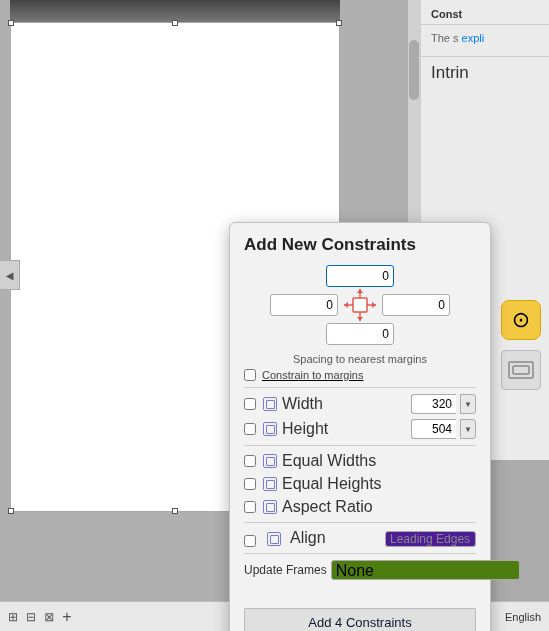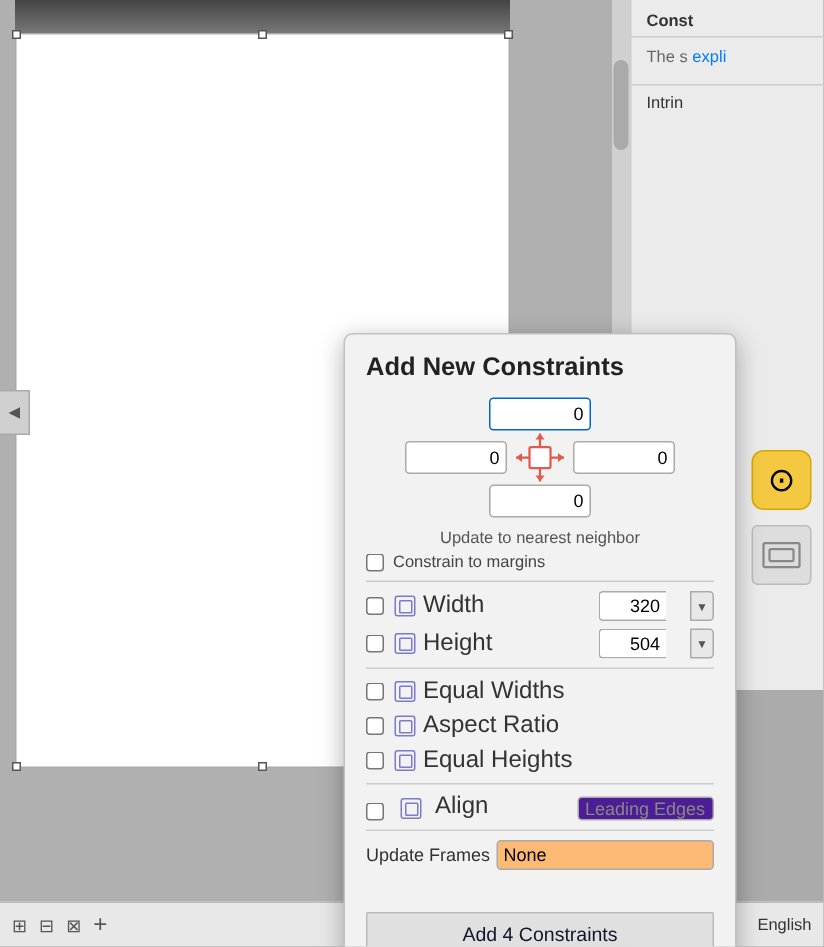--- a/index.html
+++ b/index.html
@@ -72,21 +72,21 @@
       line-height: 1.4;
     }
 
     .right-panel-link {
       color: #007aff;
       text-decoration: none;
     }
 
     .right-panel-intrinsic {
       padding: 6px 10px;
-      font-size: 11px;
+      font-size: 17px;
       color: #333;
       border-top: 1px solid #ccc;
       margin-top: 4px;
     }
 
     .right-panel-icon {
       position: absolute;
       bottom: 120px;
       right: 8px;
       width: 40px;
@@ -273,20 +273,21 @@
       font-size: 11px;
       color: #555;
       text-align: center;
       margin-bottom: 4px;
     }
 
     .constrain-row {
       display: flex;
       align-items: flex-end;
       margin-bottom: 6px;
+      text-decoration: underline;
     }
 
     .constrain-checkbox {
       width: 12px;
       height: 12px;
       margin-right: 6px;
     }
 
     .constrain-label {
       font-size: 11px;
@@ -317,21 +318,21 @@
     }
 
     .dim-label {
       font-size: 16px;
       color: #333;
       flex: 1;
     }
 
     .dim-value-wrap {
       display: flex;
-      gap: 16px;
+      gap: 4px;
     }
 
     .dim-input {
       width: 45px;
       height: 20px;
       border: 1px solid #aaa;
       border-right: none;
       border-radius: 3px 0 0 3px;
       padding: 0 4px;
       font-size: 12px;
@@ -402,22 +403,22 @@
       flex: 1;
       display: flex;
       align-items: center;
     }
 
     .update-frames-select {
       flex: 1;
       height: 20px;
       border: 1px solid #aaa;
       border-radius: 3px;
-      font-size: 12px;
-      background: #fdba74;
+      font-size: 16px;
+      background: #4d7c0f;
       padding: 0 4px;
       appearance: none;
     }
 
     .add-btn {
       width: 100%;
       height: 28px;
       background: #e0e0e0;
       border: 1px solid #bbb;
       border-radius: 1px;
@@ -527,21 +528,21 @@
       </div>
 
       <input class="spacing-input-small" type="text" value="0" style="">
     </div>
 
     <div class="spacing-bottom-row">
       <input class="spacing-input-small" type="text" value="0" style="">
     </div>
   </div>
 
-  <div class="spacing-label">Update to nearest neighbor</div>
+  <div class="spacing-label">Spacing to nearest margins</div>
 
   <div class="constrain-row">
     <input type="checkbox" class="constrain-checkbox" style="">
     <span class="constrain-label">Constrain to margins</span>
   </div>
 
   <div class="divider"></div>
 
   <div class="dimension-row">
     <input type="checkbox" class="dim-checkbox" style="">
@@ -583,31 +584,31 @@
     <span class="dim-label">Equal Widths</span>
   </div>
 
   <div class="dimension-row">
     <input type="checkbox" class="dim-checkbox" style="">
     <div class="dim-icon">
       <div class="icon-box">
         <div class="icon-box-inner"></div>
       </div>
     </div>
-    <span class="dim-label">Aspect Ratio</span>
+    <span class="dim-label">Equal Heights</span>
   </div>
 
   <div class="dimension-row">
     <input type="checkbox" class="dim-checkbox" style="">
     <div class="dim-icon">
       <div class="icon-box">
         <div class="icon-box-inner"></div>
       </div>
     </div>
-    <span class="dim-label">Equal Heights</span>
+    <span class="dim-label">Aspect Ratio</span>
   </div>
 
   <div class="divider"></div>
 
   <div class="align-row">
     <input type="checkbox" class="dim-checkbox" style="">
     <div class="dim-icon">
       <div class="icon-box">
         <div class="icon-box-inner"></div>
       </div>

